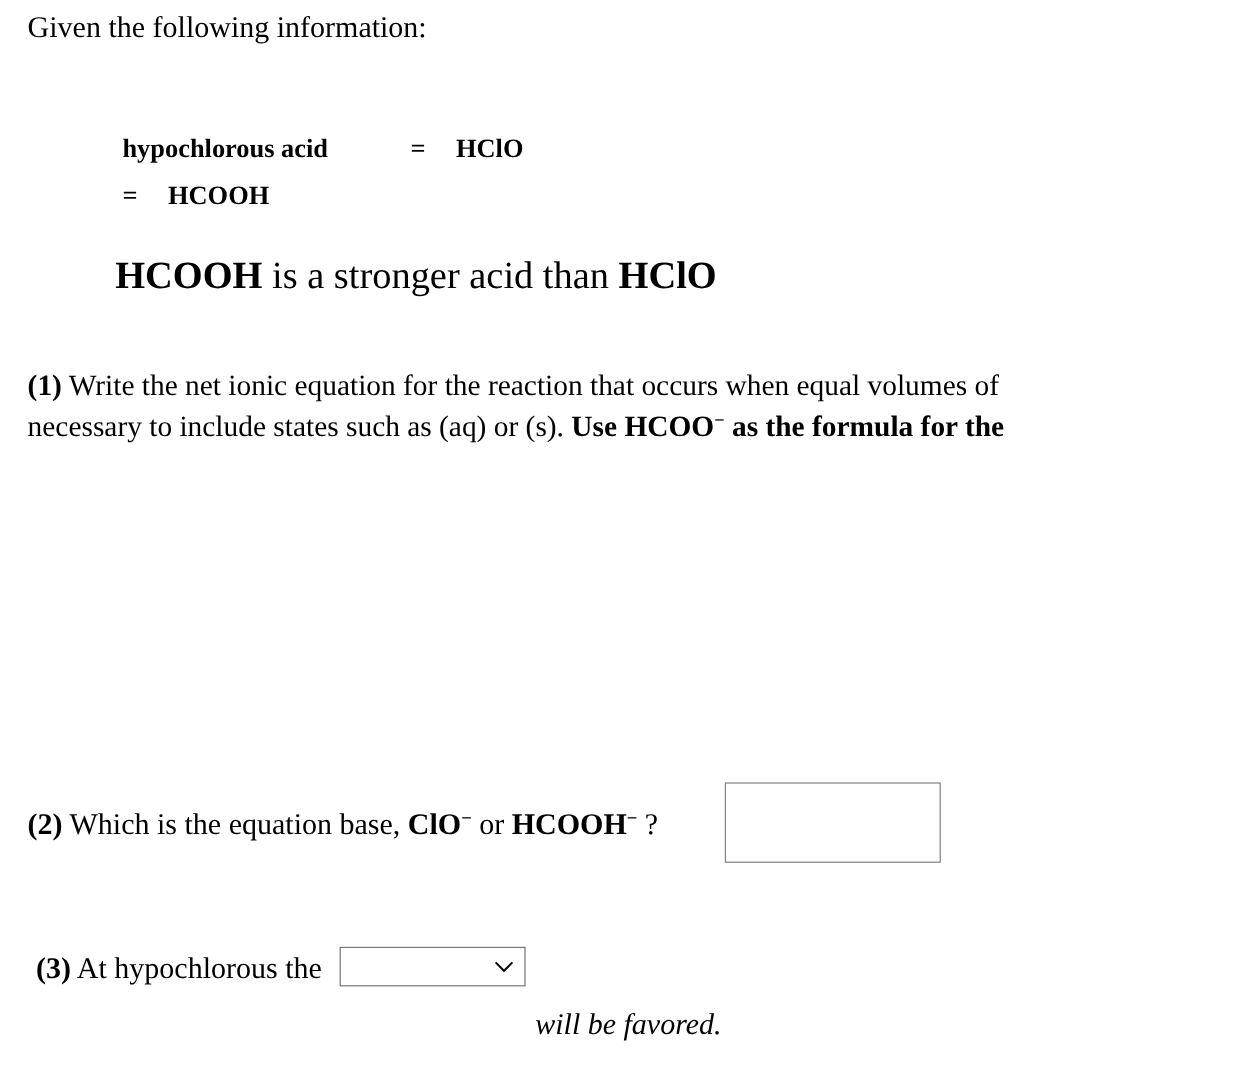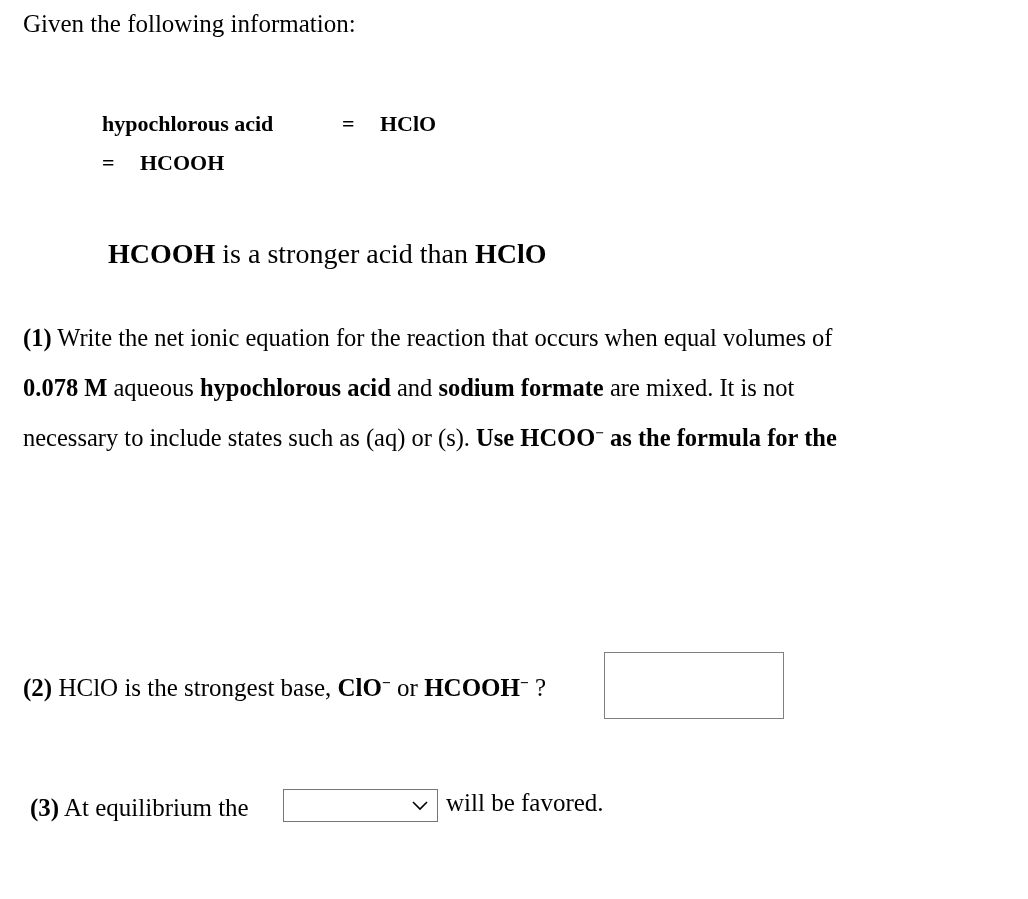--- a/index.html
+++ b/index.html
@@ -43,38 +43,37 @@
     display: flex;
     align-items: baseline;
     white-space: nowrap;
   }
   .def-term { width: 240px; display: inline-block; }
   .def-eq   { width: 38px; display: inline-block; font-weight: bold; }
   .def-val  { display: inline-block; }
 
   
   #comparison {
-    left: 108px;
+    left: 96px;
     top: 213px;
-    font-size: 28px;
+    font-size: 32px;
     line-height: 32px;
     white-space: nowrap;
-    margin-top: 25px;
   }
 
   
   #q1 {
     left: 23px;
     top: 305px;
     width: 950px;
     font-size: 24.5px;
     line-height: 34px;
     text-align: left;
   }
-  #q1 .ln { display: block; white-space: nowrap; margin-top: 16px; }
+  #q1 .ln { display: block; white-space: nowrap; }
 
   b, .b { font-weight: bold; }
 
   sup.minus {
     font-size: 0.62em;
     vertical-align: 0.52em;
     line-height: 0;
     letter-spacing: 0;
   }
 
@@ -113,24 +112,25 @@
   
   #q3-pre {
     left: 30px;
     top: 793px;
     font-size: 25px;
     line-height: 30px;
     white-space: nowrap;
   }
   #q3-post {
     left: 446px;
-    top: 788px;
+    top: 840px;
     font-size: 25px;
     line-height: 30px;
     white-space: nowrap;
+    font-style: italic;
   }
   #q3-select-wrap {
     position: absolute;
     left: 283px;
     top: 789px;
     width: 155px;
     height: 33px;
   }
   #q3-select {
     width: 155px;
@@ -174,21 +174,20 @@
       <span class="def-val">HCOOH</span>
     </div>
   </div>
 
   <div class="abs" id="comparison">
     <b>HCOOH</b><span> is a stronger acid than </span><b>HClO</b>
   </div>
 
   <div class="abs" id="q1">
     <span class="ln"><b>(1)</b><span> Write the net ionic equation for the reaction that occurs when equal volumes of</span></span>
-    <span class="ln"><b>0.078 M</b><span> aqueous </span><b>hypochlorous acid</b><span> and </span><b>sodium formate</b><span> are mixed. It is not</span></span>
     <span class="ln"><span>necessary to include states such as (aq) or (s). </span><b><span>Use HCOO</span><sup class="minus">−</sup><span> as the formula for the</span></b></span>
   </div>
 
   <div class="abs" id="equation-row">
 
     
 
     
 
     
@@ -196,27 +195,27 @@
     
 
     
 
     
 
     
   </div>
 
   <div class="abs" id="q2">
-    <b>(2)</b><span> HClO is the strongest base, </span><b><span>ClO</span><sup class="minus">−</sup></b><span> or </span><b><span>HCOOH</span><sup class="minus">−</sup></b><span> ?</span>
+    <b>(2)</b><span> Which is the equation base, </span><b><span>ClO</span><sup class="minus">−</sup></b><span> or </span><b><span>HCOOH</span><sup class="minus">−</sup></b><span> ?</span>
   </div>
 
   <input id="q2-box" type="text" value="" style="">
 
   <div class="abs" id="q3-pre">
-    <b>(3)</b><span> At equilibrium the</span>
+    <b>(3)</b><span> At hypochlorous the</span>
   </div>
 
   <div id="q3-select-wrap">
     <select id="q3-select">
       <option value=""></option>
     </select>
     <svg id="q3-chevron" viewBox="0 0 18 12">
       <polyline points="2,3 9,10 16,3" fill="none" stroke="#000000" stroke-width="1.6"></polyline>
     </svg>
   </div>

